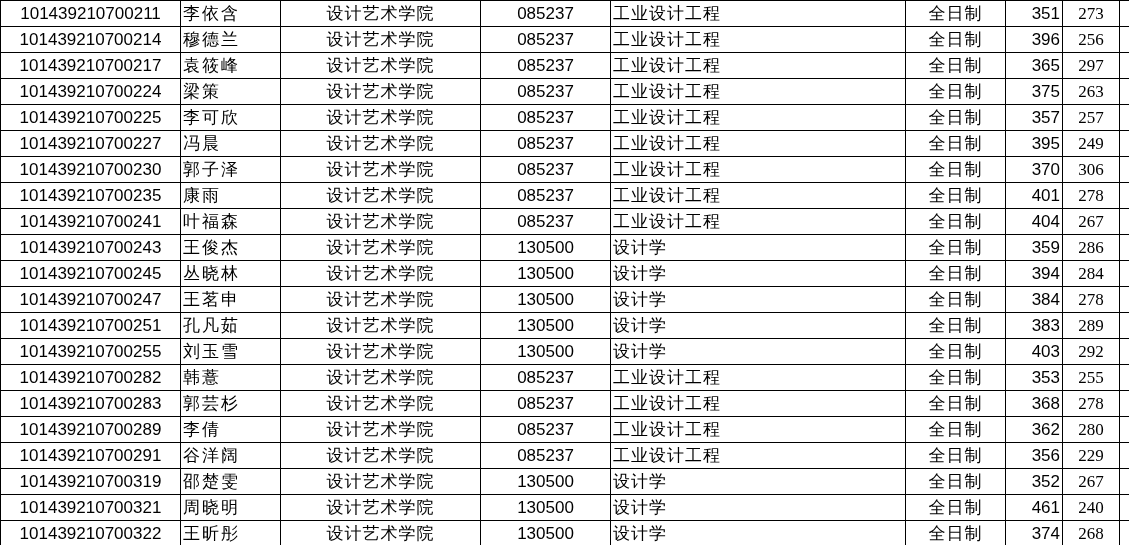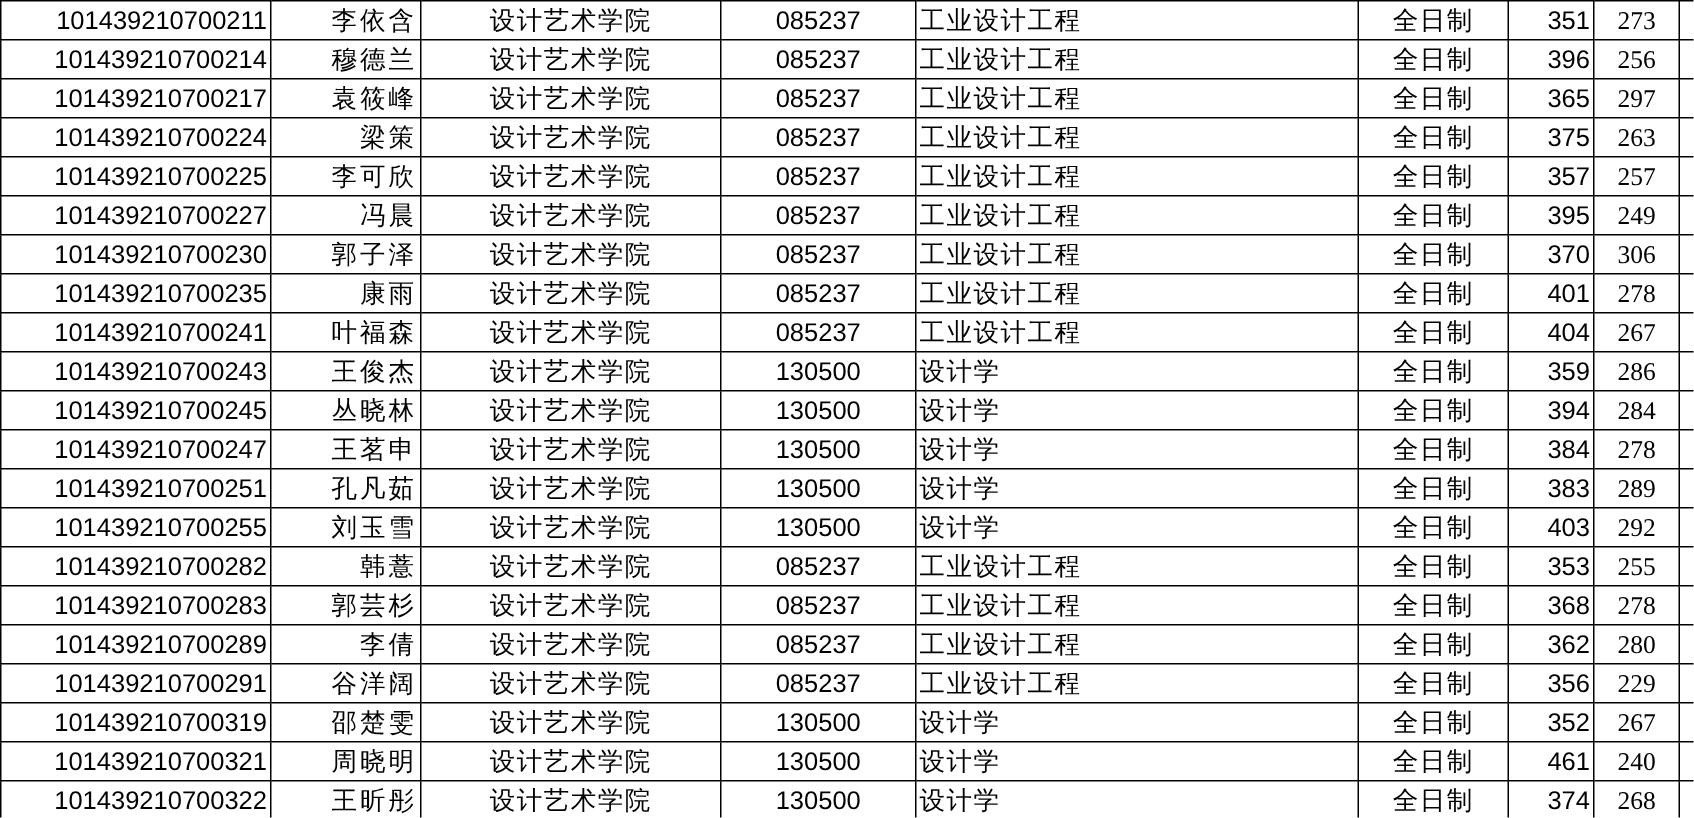--- a/index.html
+++ b/index.html
@@ -22,22 +22,22 @@
   table.grid td {
     border: 1px solid #000000;
     height: 25px;
     padding: 0 2px;
     font-size: 17px;
     color: #000000;
     line-height: 23px;
     white-space: nowrap;
     overflow: hidden;
   }
-  td.c-id      { width: 175px; text-align: right;   padding-left: 4px; letter-spacing: 0px; }
-  td.c-name    { width: 95px;  text-align: right; letter-spacing: 2px; }
+  td.c-id      { width: 175px; text-align: center;   padding-left: 4px; letter-spacing: 0px; }
+  td.c-name    { width: 95px;  text-align: left; letter-spacing: 2px; }
   td.c-college { width: 195px; text-align: center; letter-spacing: 1px; }
   td.c-code    { width: 125px; text-align: center; }
   td.c-major   { width: 290px; letter-spacing: 1px; }
   td.c-type    { width: 95px;  text-align: center; letter-spacing: 1px; font-family: Liberation Serif, serif; }
   td.c-n1      { width: 52px;  text-align: right; }
   td.c-n2      { width: 52px;  text-align: center; font-family: Liberation Serif, serif; }
   td.c-n3      { width: 50px;  text-align: center; }
 </style>
 </head>
 <body>

